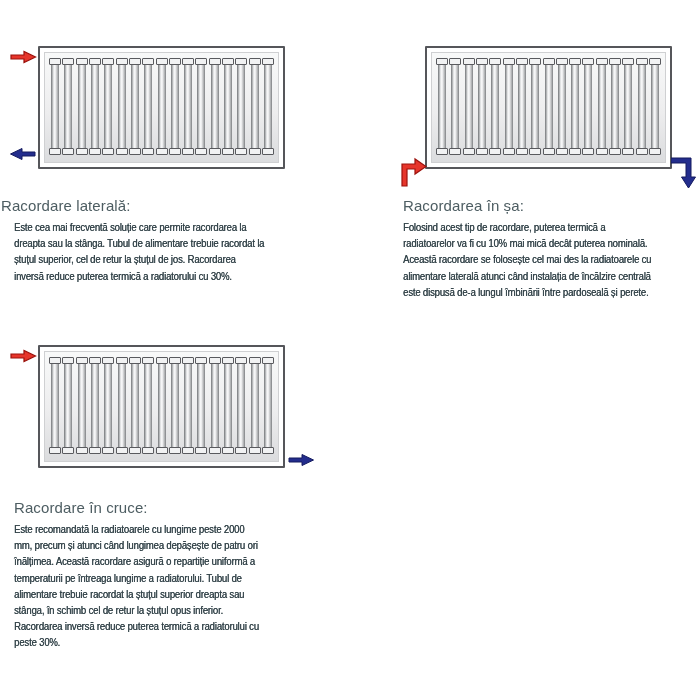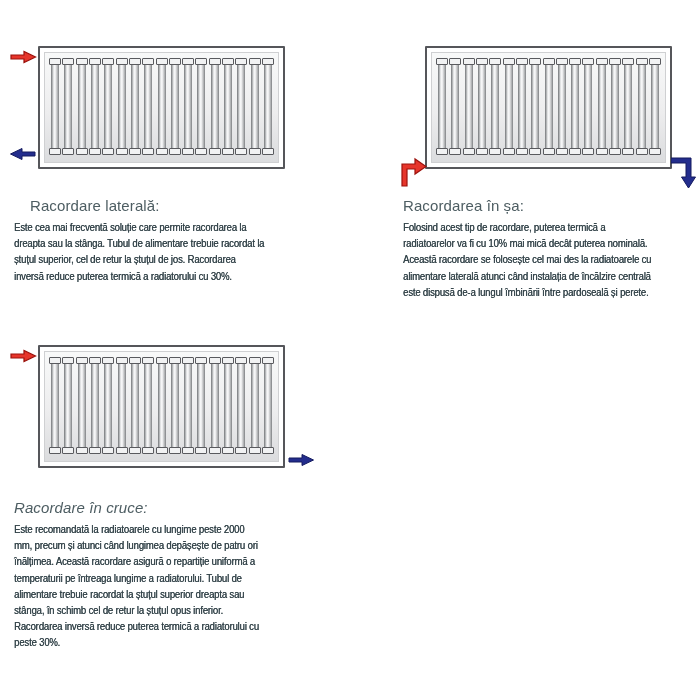--- a/index.html
+++ b/index.html
@@ -60,21 +60,21 @@
         </div>
     </div>
 
     <svg class="abs arrow-red" style="left:10px;top:50px;" width="27" height="14" viewBox="0 0 27 14">
       <path d="M1 5 H14 V1.5 L25.5 7 L14 12.5 V9 H1 Z"></path>
     </svg>
     <svg class="abs arrow-blue" style="left:9px;top:147px;" width="27" height="14" viewBox="0 0 27 14">
       <path d="M26 5 H13 V1.5 L1.5 7 L13 12.5 V9 H26 Z"></path>
     </svg>
 
-    <div class="heading" style="left:30px;top:197px;">Racordare laterală:</div>
+    <div class="heading" style="left:1px;top:197px;">Racordare laterală:</div>
     <div class="bodytext" style="left:14px;top:219px;">Este cea mai frecventă soluție care permite racordarea la
 dreapta sau la stânga. Tubul de alimentare trebuie racordat la
 ștuțul superior, cel de retur la ștuțul de jos. Racordarea
 inversă reduce puterea termică a radiatorului cu 30%.</div>
   </div>
 
   <div>
     <div class="radiator abs" style="left:425px;top:46px;">
       <div class="radiator-inner">
           <div class="fin"></div>
@@ -135,21 +135,21 @@
         </div>
     </div>
 
     <svg class="abs arrow-red" style="left:10px;top:349px;" width="27" height="14" viewBox="0 0 27 14">
       <path d="M1 5 H14 V1.5 L25.5 7 L14 12.5 V9 H1 Z"></path>
     </svg>
     <svg class="abs arrow-blue" style="left:288px;top:453px;" width="27" height="14" viewBox="0 0 27 14">
       <path d="M1 5 H14 V1.5 L25.5 7 L14 12.5 V9 H1 Z"></path>
     </svg>
 
-    <div class="heading" style="left:14px;top:499px;font-style:italic;">Racordare în cruce:</div>
+    <div class="heading" style="left:14px;top:499px;">Racordare în cruce:</div>
     <div class="bodytext" style="left:14px;top:521px;">Este recomandată la radiatoarele cu lungime peste 2000
 mm, precum și atunci când lungimea depășește de patru ori
 înălțimea. Această racordare asigură o repartiție uniformă a
 temperaturii pe întreaga lungime a radiatorului. Tubul de
 alimentare trebuie racordat la ștuțul superior dreapta sau
 stânga, în schimb cel de retur la ștuțul opus inferior.
 Racordarea inversă reduce puterea termică a radiatorului cu
 peste 30%.</div>
   </div>
 

